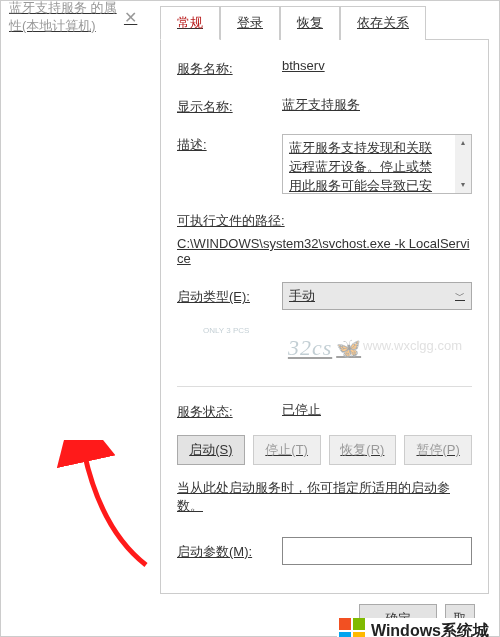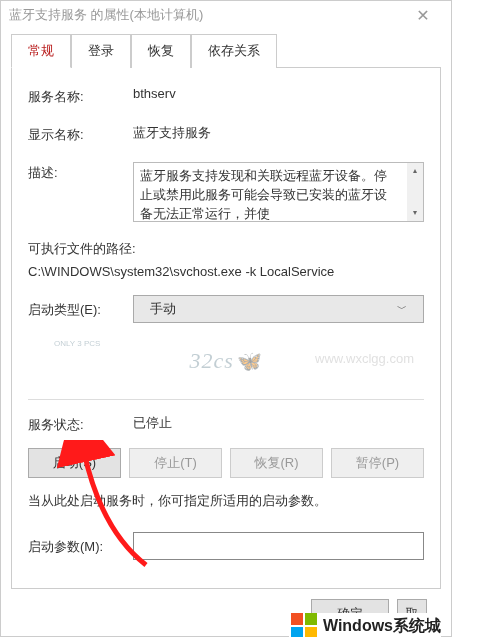--- a/index.html
+++ b/index.html
@@ -7,26 +7,27 @@
       font-family: "Microsoft YaHei", "Segoe UI", sans-serif;
       font-size: 13px;
       color: #333;
       background: #fff;
       width: 500px;
       height: 637px;
       position: relative;
       overflow: hidden;
     }
     .window {
-      width: 452px;
+      width: 500px;
       height: 637px;
       background: #fff;
       border: 1px solid #ccc;
       display: flex;
-      flex-direction: column;
+      flex-direction: row;
+      text-decoration: underline;
     }
     .titlebar {
       height: 32px;
       display: flex;
       align-items: center;
       padding: 0 8px;
       background: #fff;
       justify-content: space-between;
     }
     .titlebar-title {
@@ -139,21 +140,21 @@
     .select-row {
       display: flex;
       align-items: center;
       margin-bottom: 14px;
     }
     .select {
       flex: 1;
       height: 28px;
       border: 1px solid #aaa;
       background: #e8e8e8;
-      padding: 0 16px;
+      padding: 0 6px;
       display: flex;
       align-items: center;
       justify-content: space-between;
       cursor: pointer;
     }
     .select-arrow {
       font-size: 10px;
       color: #555;
     }
     .watermark {

